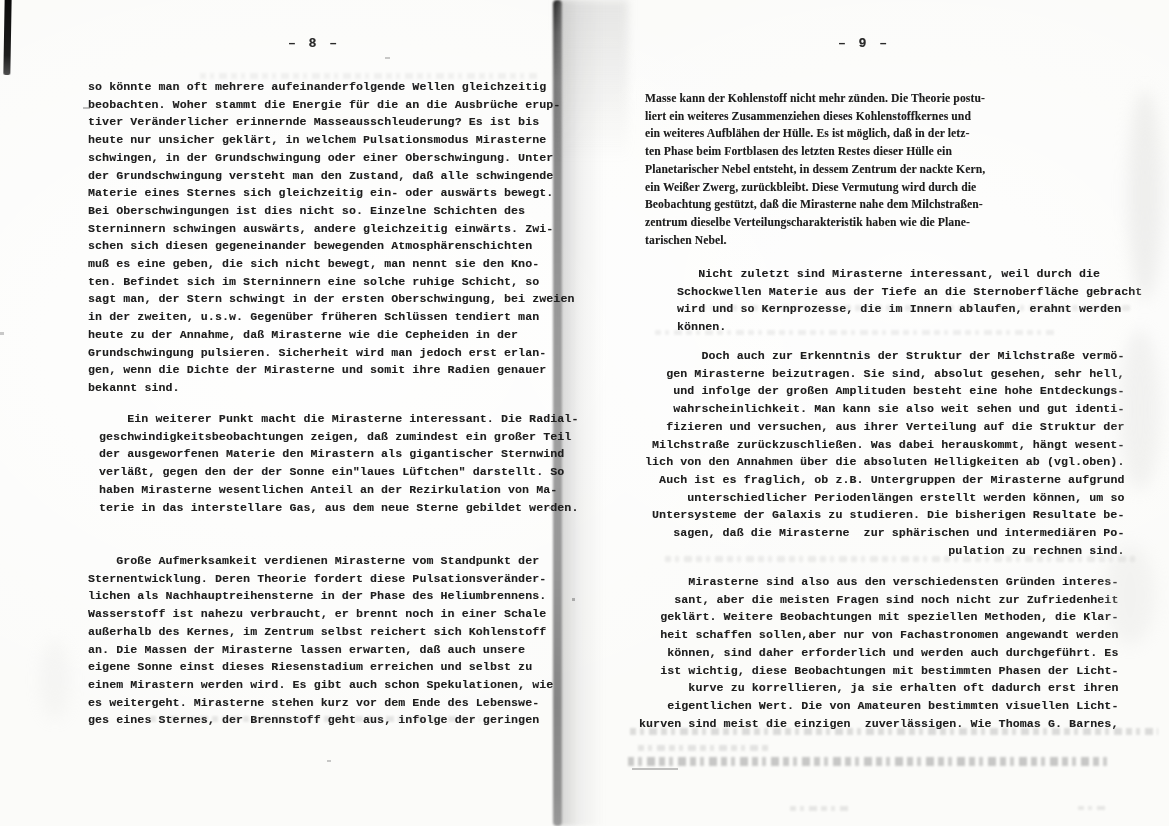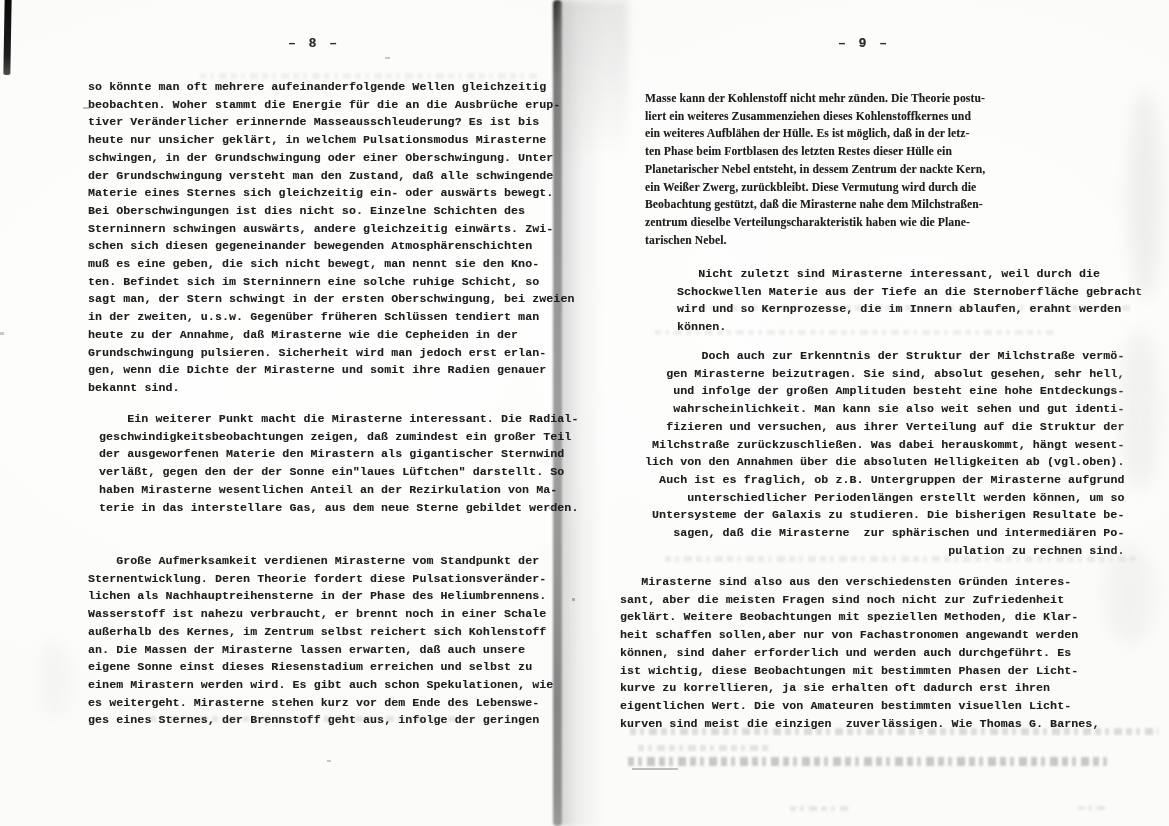--- a/index.html
+++ b/index.html
@@ -167,21 +167,21 @@
 und infolge der großen Amplituden besteht eine hohe Entdeckungs-
 wahrscheinlichkeit. Man kann sie also weit sehen und gut identi-
 fizieren und versuchen, aus ihrer Verteilung auf die Struktur der
 Milchstraße zurückzuschließen. Was dabei herauskommt, hängt wesent-
 lich von den Annahmen über die absoluten Helligkeiten ab (vgl.oben).
 Auch ist es fraglich, ob z.B. Untergruppen der Mirasterne aufgrund
 unterschiedlicher Periodenlängen erstellt werden können, um so
 Untersysteme der Galaxis zu studieren. Die bisherigen Resultate be-
 sagen, daß die Mirasterne  zur sphärischen und intermediären Po-
 pulation zu rechnen sind.</div>
-    <div class="para" style="left:620px; top:573px;">   Mirasterne sind also aus den verschiedensten Gründen interes-
+    <div class="para" style="left:639px; top:573px;text-align:right;">   Mirasterne sind also aus den verschiedensten Gründen interes-
 sant, aber die meisten Fragen sind noch nicht zur Zufriedenheit
 geklärt. Weitere Beobachtungen mit speziellen Methoden, die Klar-
 heit schaffen sollen,aber nur von Fachastronomen angewandt werden
 können, sind daher erforderlich und werden auch durchgeführt. Es
 ist wichtig, diese Beobachtungen mit bestimmten Phasen der Licht-
 kurve zu korrellieren, ja sie erhalten oft dadurch erst ihren
 eigentlichen Wert. Die von Amateuren bestimmten visuellen Licht-
 kurven sind meist die einzigen  zuverlässigen. Wie Thomas G. Barnes,</div>
   </div>
 

